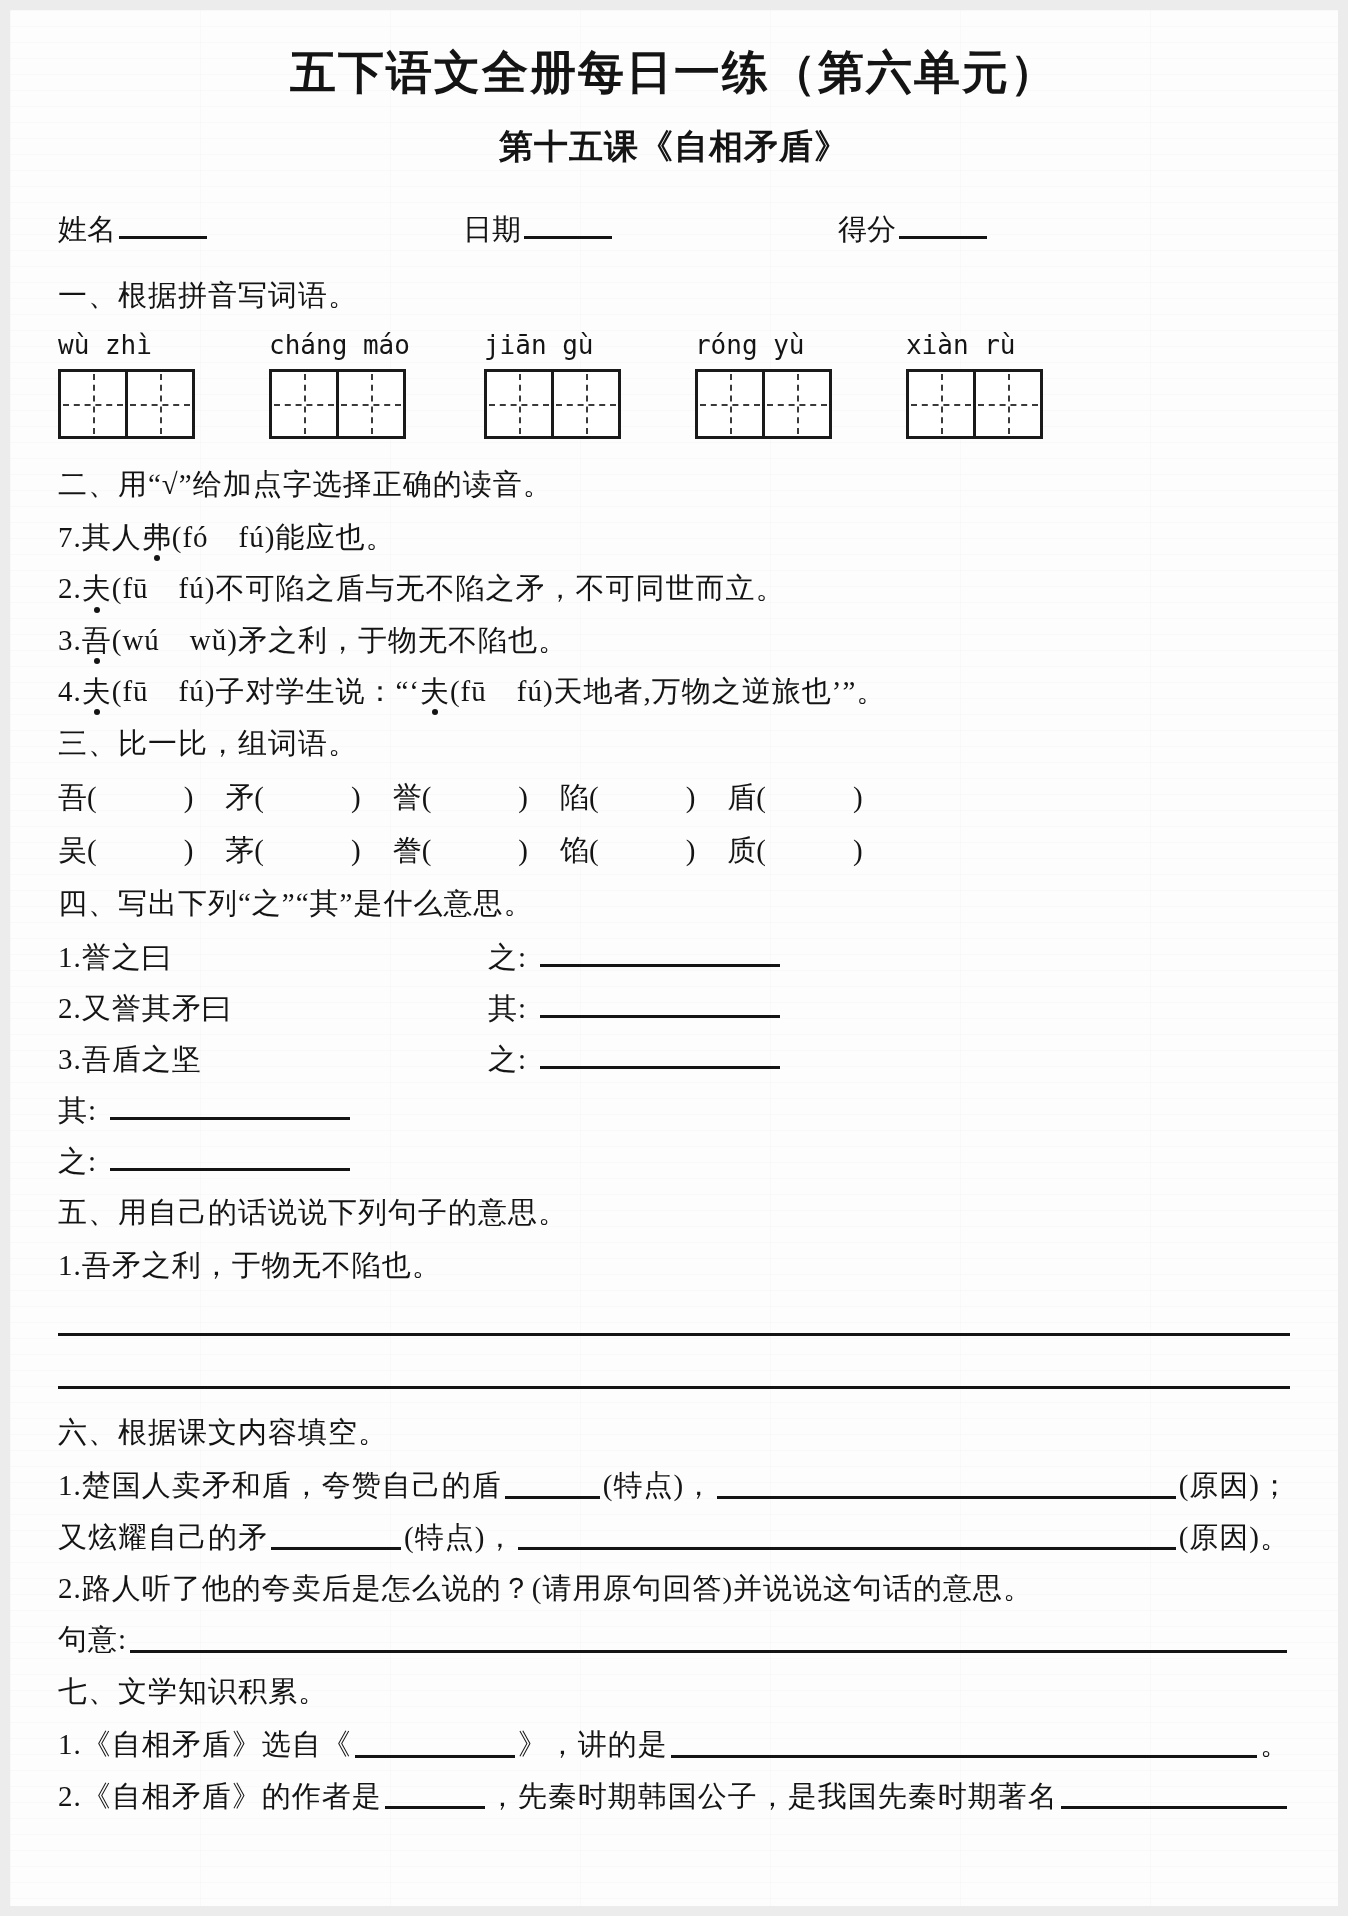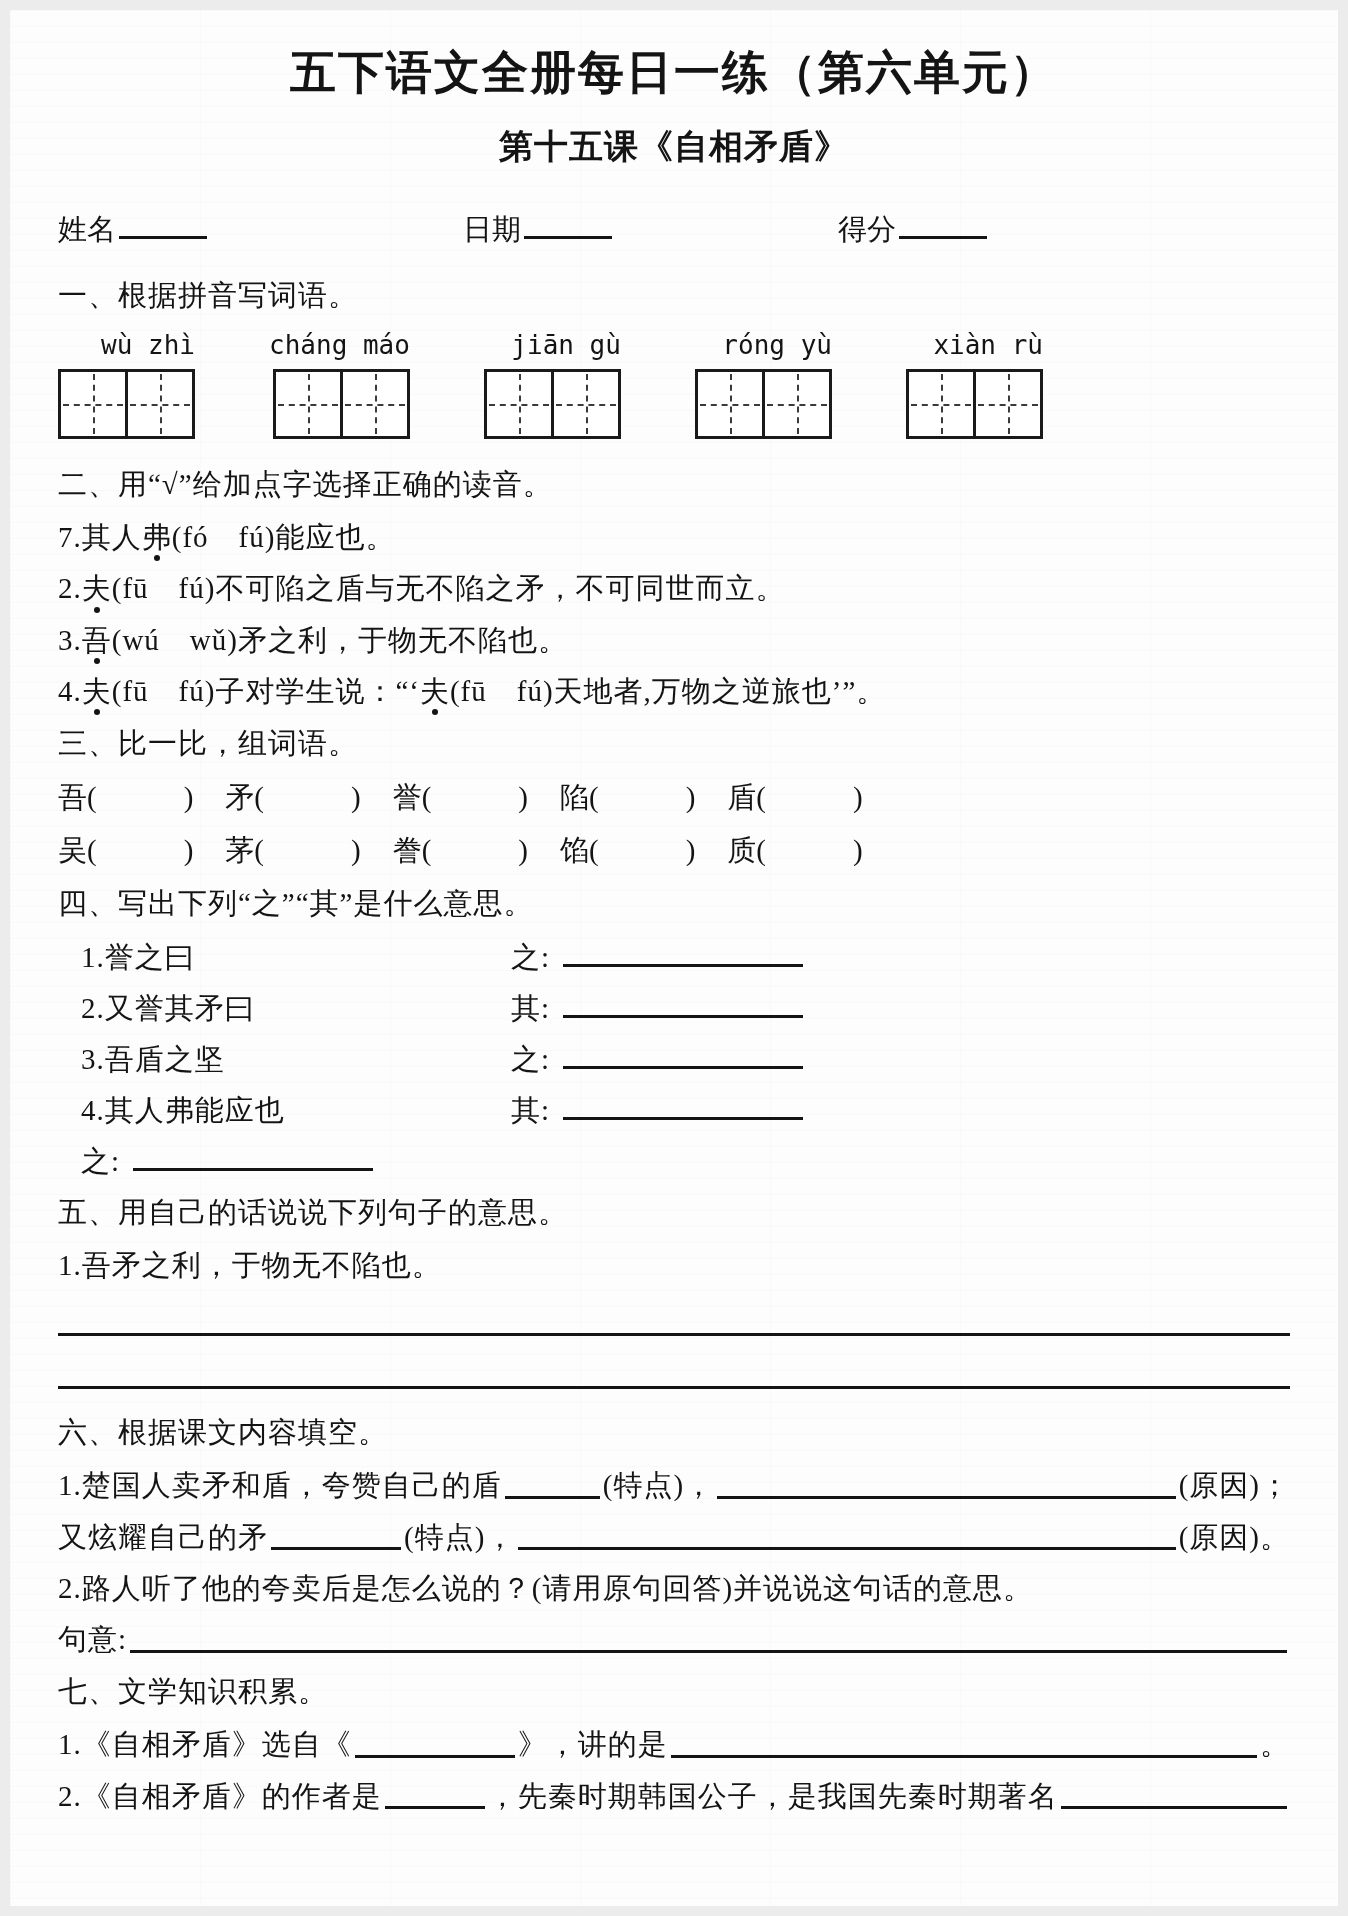--- a/index.html
+++ b/index.html
@@ -22,36 +22,36 @@
   .field { display:flex; align-items:baseline; }
   .blank { display:inline-block; height:0.85em; border-bottom:3px solid #141414; margin:0 3px; }.w85{width:88px}.w95{width:95px}.w100{width:100px}
   .w130{width:130px}.w160{width:160px}.w240{width:240px}
   .fill{flex:1 1 auto}
   .sec-header { font-size:29px; margin:0 0 14px 0; letter-spacing:1px; }
   .line { font-size:29px; margin:0 0 15px 0; letter-spacing:1px; line-height:1.25; }
   .flexline { display:flex; align-items:center; }
   .flexline span { white-space:nowrap; }
   
   .pinyin-row { display:flex; width:985px; justify-content:space-between; margin:4px 0 26px 0; }
-  .word-group { display:flex; flex-direction:column; align-items:flex-end; }
+  .word-group { display:flex; flex-direction:column; align-items:flex-start; }
   .pinyin { font-family:"DejaVu Sans Mono",monospace; font-size:26px; margin-bottom:9px; white-space:pre; }
   .tzg { display:flex; border:3px solid #1a1a1a; background:#fff; }
   .tzg-cell { width:64px; height:64px; position:relative; }
   .tzg-cell + .tzg-cell { border-left:3px solid #1a1a1a; }
   .tzg-cell::before { content:""; position:absolute; left:50%; top:2px; bottom:2px; border-left:2px dashed #3a3a3a; }
   .tzg-cell::after { content:""; position:absolute; top:50%; left:2px; right:2px; border-top:2px dashed #3a3a3a; }
   
   .dotted { position:relative; display:inline-block; }
   .dotted::after { content:""; position:absolute; left:50%; bottom:-6px; transform:translateX(-50%);
                    width:6px; height:6px; border-radius:50%; background:#141414; }
   
   .s3-row { display:flex; gap:32px; font-size:29px; margin-bottom:13px; }
   .s3-cell { white-space:pre; }
   
-  .s4-row { display:flex; align-items:baseline; font-size:29px; margin-bottom:11px; letter-spacing:1px;margin-left:23px; }
+  .s4-row { display:flex; align-items:baseline; font-size:29px; margin-bottom:11px; letter-spacing:1px; }
   .s4-q { width:430px; }
   .s4-k { margin-right:10px; }
   
   .answer-rule { border-top:3px solid #141414; margin:50px 0 24px 0; }
 </style>
 </head>
 <body>
 
 <div class="page">
 
@@ -144,21 +144,20 @@
     <span class="s4-q">2.又誉其矛曰</span>
     <span class="s4-k">其:</span>
     <span class="blank w240"></span>
   </div>
   <div class="s4-row">
     <span class="s4-q">3.吾盾之坚</span>
     <span class="s4-k">之:</span>
     <span class="blank w240"></span>
   </div>
   <div class="s4-row">
-    <span class="s4-q">4.其人弗能应也</span>
     <span class="s4-k">其:</span>
     <span class="blank w240"></span>
   </div>
   <div class="s4-row">
     <span class="s4-k">之:</span>
     <span class="blank w240"></span>
   </div>
 
   <div class="sec-header">五、用自己的话说说下列句子的意思。</div>
   <div class="line">1.吾矛之利，于物无不陷也。</div>

